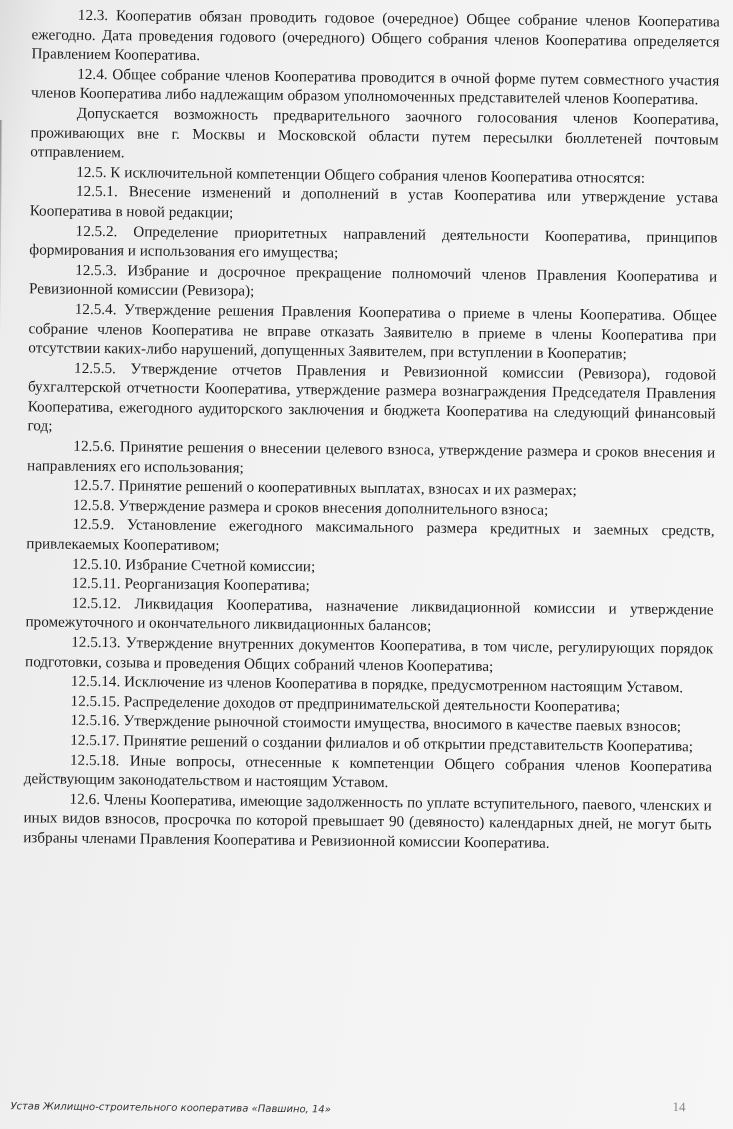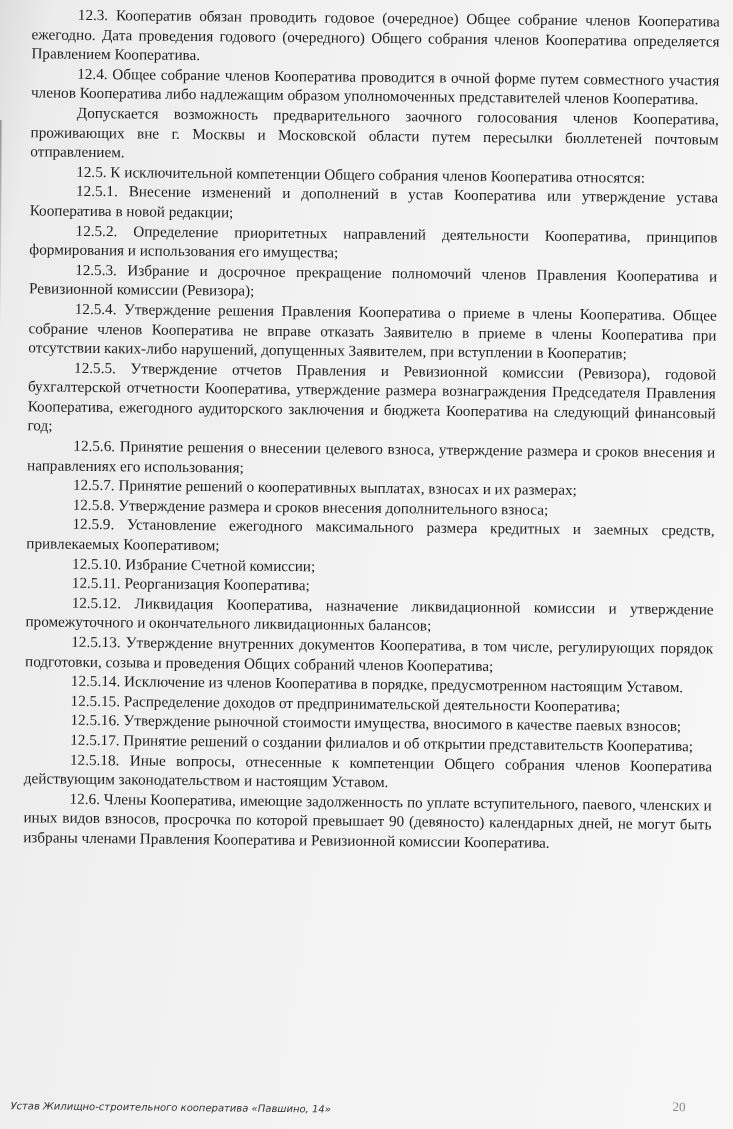--- a/index.html
+++ b/index.html
@@ -59,14 +59,14 @@
     <p class="sub">12.5.12. Ликвидация Кооператива, назначение ликвидационной комиссии и утверждение промежуточного и окончательного ликвидационных балансов;</p>
     <p class="sub">12.5.13. Утверждение внутренних документов Кооператива, в том числе, регулирующих порядок подготовки, созыва и проведения Общих собраний членов Кооператива;</p>
     <p class="sub">12.5.14. Исключение из членов Кооператива в порядке, предусмотренном настоящим Уставом.</p>
     <p class="sub">12.5.15. Распределение доходов от предпринимательской деятельности Кооператива;</p>
     <p class="sub">12.5.16. Утверждение рыночной стоимости имущества, вносимого в качестве паевых взносов;</p>
     <p class="sub">12.5.17. Принятие решений о создании филиалов и об открытии представительств Кооператива;</p>
     <p class="sub">12.5.18. Иные вопросы, отнесенные к компетенции Общего собрания членов Кооператива действующим законодательством и настоящим Уставом.</p>
     <p>12.6. Члены Кооператива, имеющие задолженность по уплате вступительного, паевого, членских и иных видов взносов, просрочка по которой превышает 90 (девяносто) календарных дней, не могут быть избраны членами Правления Кооператива и Ревизионной комиссии Кооператива.</p>
   </div>
   <div class="footer">Устав Жилищно-строительного кооператива «Павшино, 14»</div>
-  <div class="page-number">20</div>
+  <div class="page-number">14</div>
 </div>
 
 </body></html>

